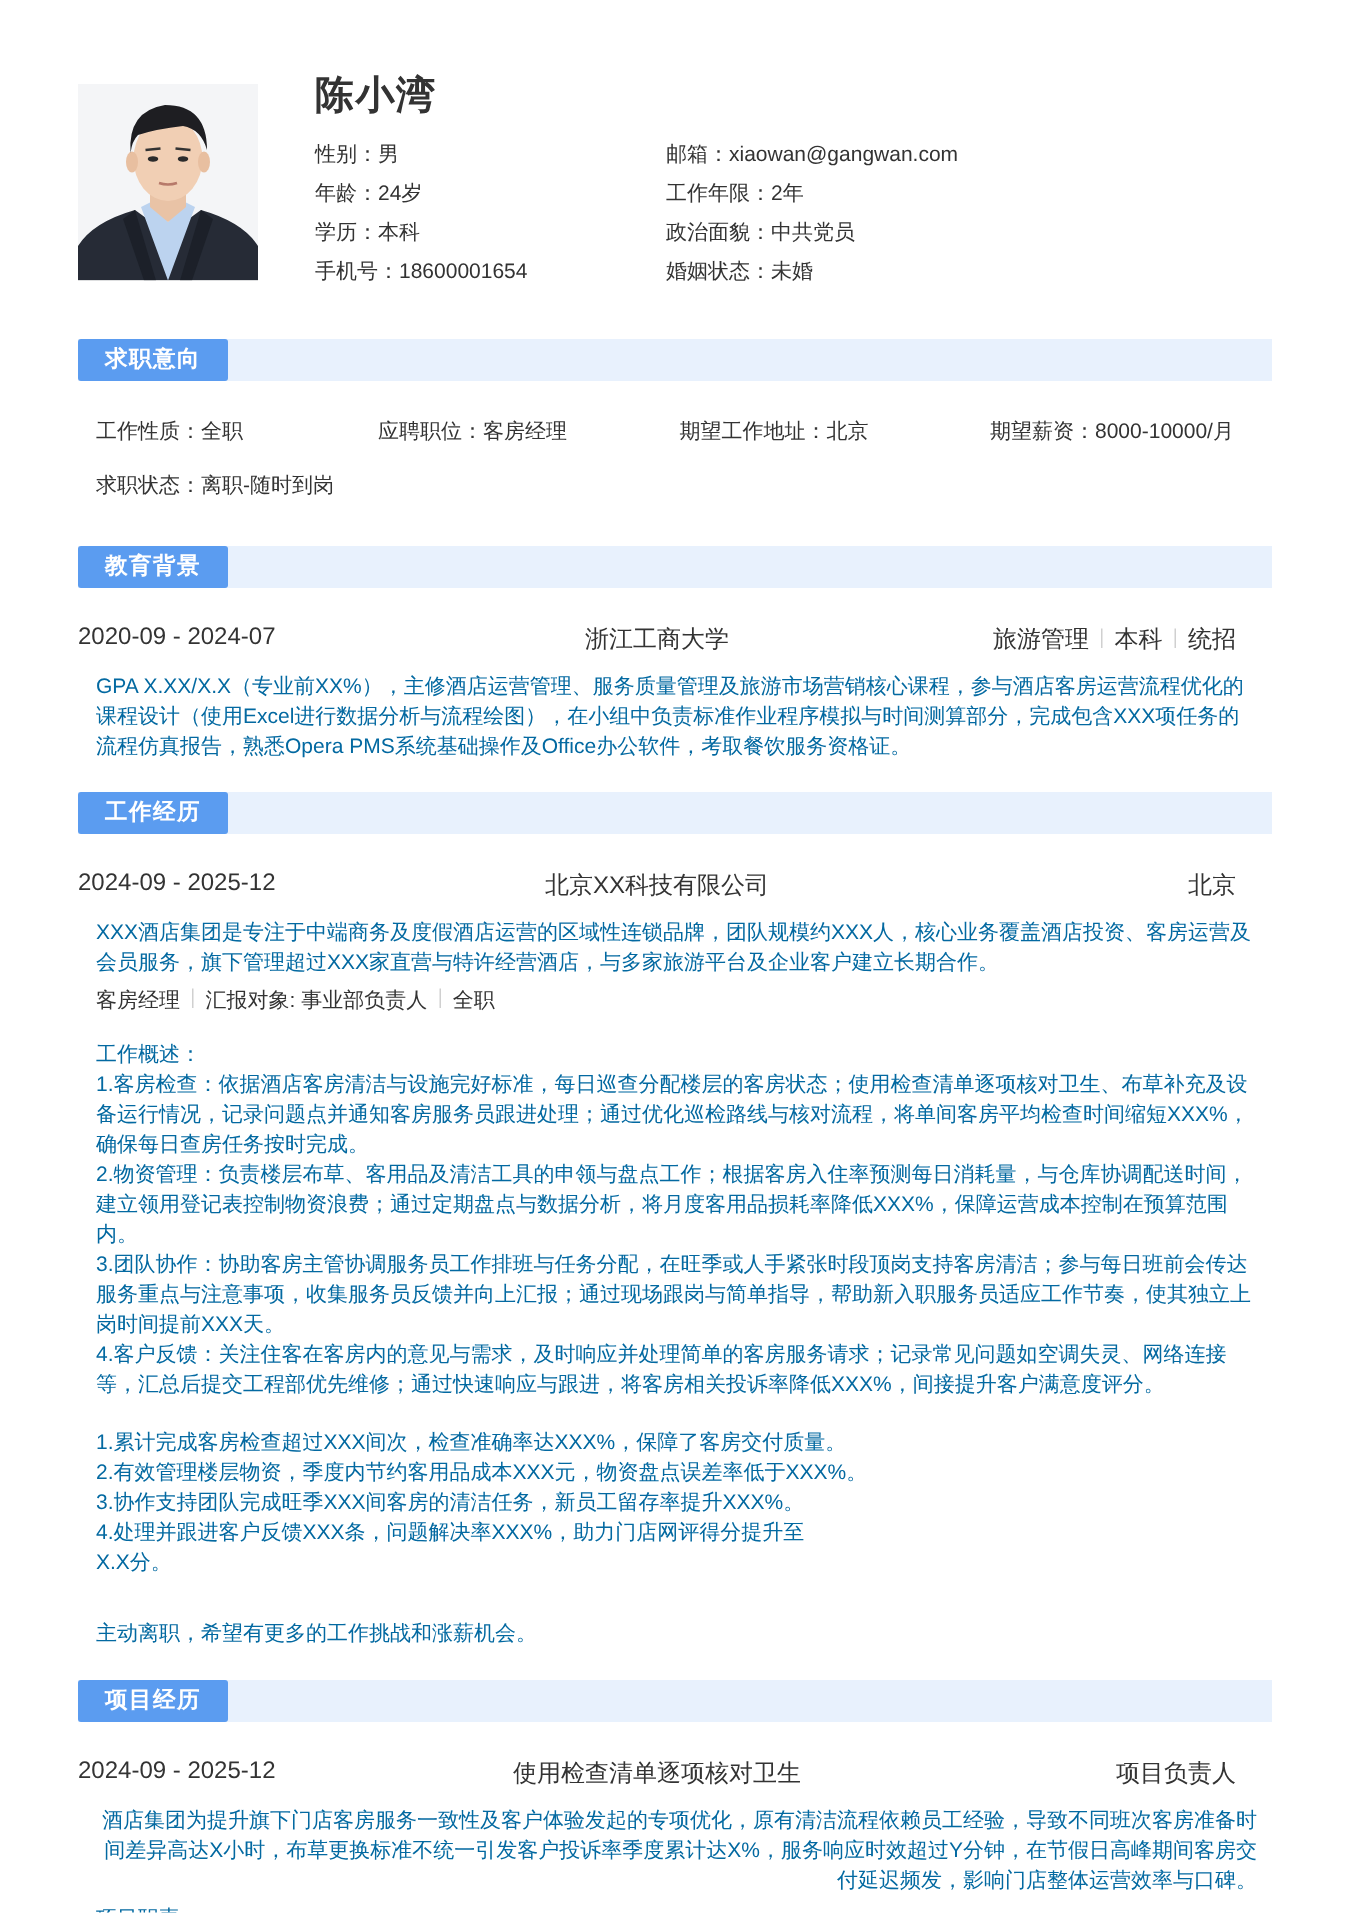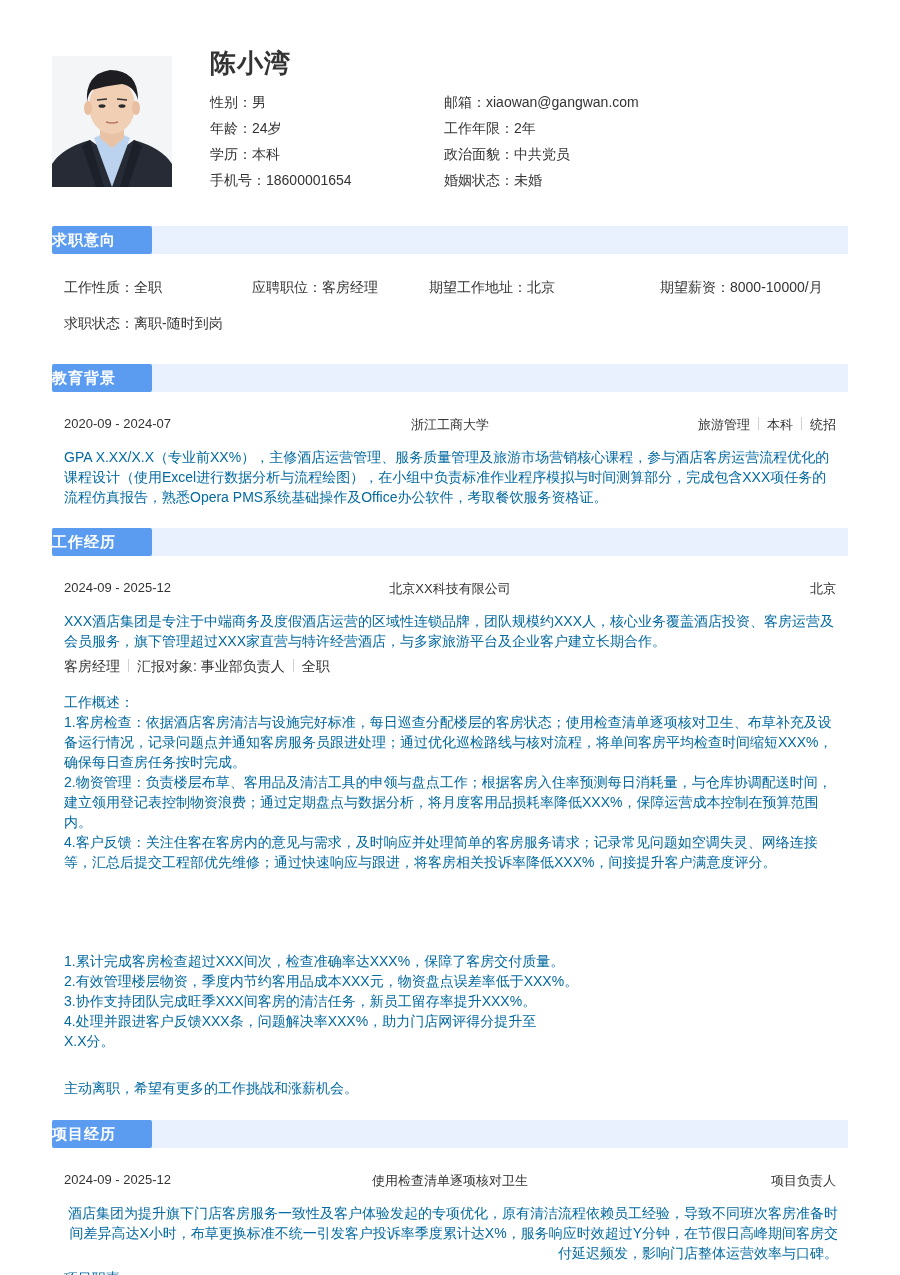--- a/index.html
+++ b/index.html
@@ -8,23 +8,23 @@
   .page { position: absolute; left: 0; top: 0; width: 900px; height: 1275px; overflow: hidden; }
 
   
   .photo { position: absolute; left: 52px; top: 56px; width: 120px; height: 131px; overflow: hidden; background: #f6f6f6; }
   .name { position: absolute; left: 210px; top: 46px; font-size: 26px; font-weight: bold; color: #333; letter-spacing: 1px; text-align: right; }
   .info { position: absolute; font-size: 14px; color: #333; white-space: nowrap; }
   .info .lbl { color: #333; }
 
   
   .sec { position: absolute; left: 52px; width: 796px; height: 28px; background: #e8f1fd; }
-  .sec .tag { position: absolute; left: 0; top: 0; height: 28px; width: 100px; background: #5b9cf0; color: #fff; font-size: 15px; font-weight: bold; line-height: 28px; border-radius: 2px; letter-spacing: 1px; }
+  .sec .tag { position: absolute; left: 0; top: 0; height: 28px; width: 100px; background: #5b9cf0; color: #fff; font-size: 15px; font-weight: bold; line-height: 28px; text-align: center; border-radius: 2px; letter-spacing: 1px; }
 
-  .row { position: absolute; left: 64px; width: 772px; font-size: 13px; color: #333; white-space: nowrap; }
+  .row { position: absolute; left: 52px; width: 772px; font-size: 16px; color: #333; white-space: nowrap; }
   .row .l { position: absolute; left: 0; }
   .row .c { position: absolute; left: 0; width: 772px; text-align: center; }
   .row .r { position: absolute; right: 0; }
   .sep { display: inline-block; width: 1px; height: 13px; background: #d0d0d0; margin: 0 8px; vertical-align: -1px; }
 
   .para { position: absolute; left: 64px; width: 774px; font-size: 14px; line-height: 20px; color: #0369a1; }
   .para p { margin: 0; }
   .kv { position: absolute; font-size: 14px; color: #333; white-space: nowrap; }
 </style>
 </head>
@@ -91,21 +91,21 @@
 
   <div class="sec" style="top:226px;">
     <div class="tag">求职意向</div>
   </div>
   <div class="kv" style="left:64px; top:279px;">
     <span>工作性质：</span><span>全职</span>
   </div>
   <div class="kv" style="left:252px; top:279px;">
     <span>应聘职位：</span><span>客房经理</span>
   </div>
-  <div class="kv" style="left:429px; top:279px;">
+  <div class="kv" style="left:453px; top:279px;">
     <span>期望工作地址：</span><span>北京</span>
   </div>
   <div class="kv" style="left:660px; top:279px;">
     <span>期望薪资：</span><span>8000-10000/月</span>
   </div>
   <div class="kv" style="left:64px; top:315px;">
     <span>求职状态：</span><span>离职-随时到岗</span>
   </div>
 
   <div class="sec" style="top:364px;">
@@ -134,20 +134,21 @@
     <p>XXX酒店集团是专注于中端商务及度假酒店运营的区域性连锁品牌，团队规模约XXX人，核心业务覆盖酒店投资、客房运营及会员服务，旗下管理超过XXX家直营与特许经营酒店，与多家旅游平台及企业客户建立长期合作。</p>
   </div>
   <div class="kv" style="left:64px; top:658px;">
     <span>客房经理</span><span class="sep"></span><span>汇报对象: 事业部负责人</span><span class="sep"></span><span>全职</span>
   </div>
 
   <div class="para" style="top:692px;">
     <p>工作概述：</p>
     <p>1.客房检查：依据酒店客房清洁与设施完好标准，每日巡查分配楼层的客房状态；使用检查清单逐项核对卫生、布草补充及设备运行情况，记录问题点并通知客房服务员跟进处理；通过优化巡检路线与核对流程，将单间客房平均检查时间缩短XXX%，确保每日查房任务按时完成。</p>
     <p>2.物资管理：负责楼层布草、客用品及清洁工具的申领与盘点工作；根据客房入住率预测每日消耗量，与仓库协调配送时间，建立领用登记表控制物资浪费；通过定期盘点与数据分析，将月度客用品损耗率降低XXX%，保障运营成本控制在预算范围内。</p>
+    <p>3.团队协作：协助客房主管协调服务员工作排班与任务分配，在旺季或人手紧张时段顶岗支持客房清洁；参与每日班前会传达服务重点与注意事项，收集服务员反馈并向上汇报；通过现场跟岗与简单指导，帮助新入职服务员适应工作节奏，使其独立上岗时间提前XXX天。</p>
     <p>4.客户反馈：关注住客在客房内的意见与需求，及时响应并处理简单的客房服务请求；记录常见问题如空调失灵、网络连接等，汇总后提交工程部优先维修；通过快速响应与跟进，将客房相关投诉率降低XXX%，间接提升客户满意度评分。</p>
   </div>
 
   <div class="para" style="top:951px;">
     <p>1.累计完成客房检查超过XXX间次，检查准确率达XXX%，保障了客房交付质量。</p>
     <p>2.有效管理楼层物资，季度内节约客用品成本XXX元，物资盘点误差率低于XXX%。</p>
     <p>3.协作支持团队完成旺季XXX间客房的清洁任务，新员工留存率提升XXX%。</p>
     <p>4.处理并跟进客户反馈XXX条，问题解决率XXX%，助力门店网评得分提升至</p>
     <p>X.X分。</p>
   </div>

